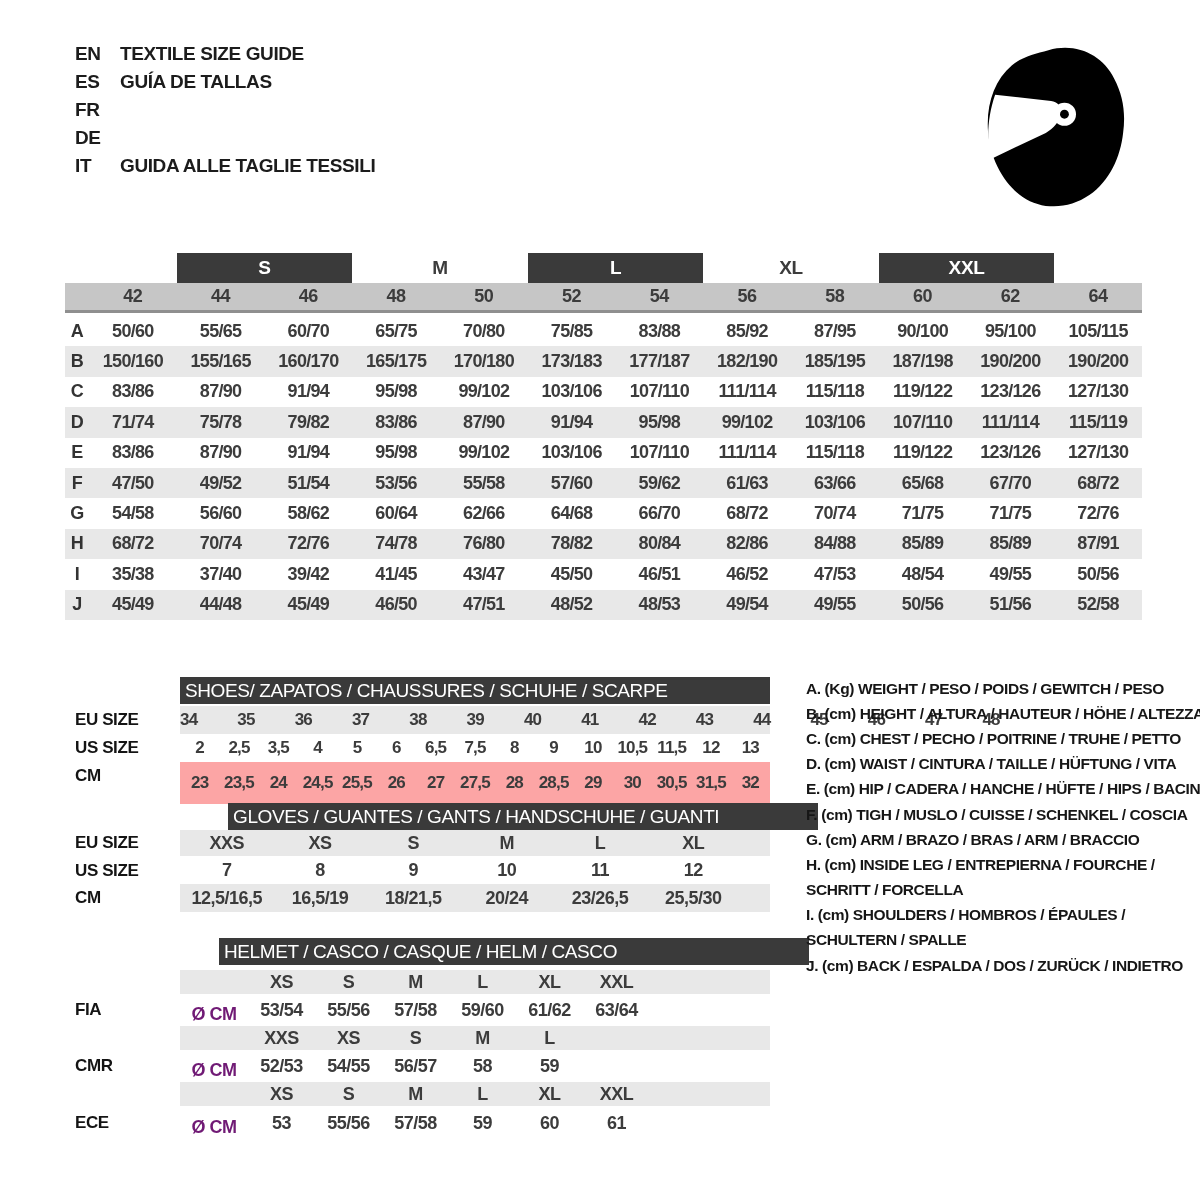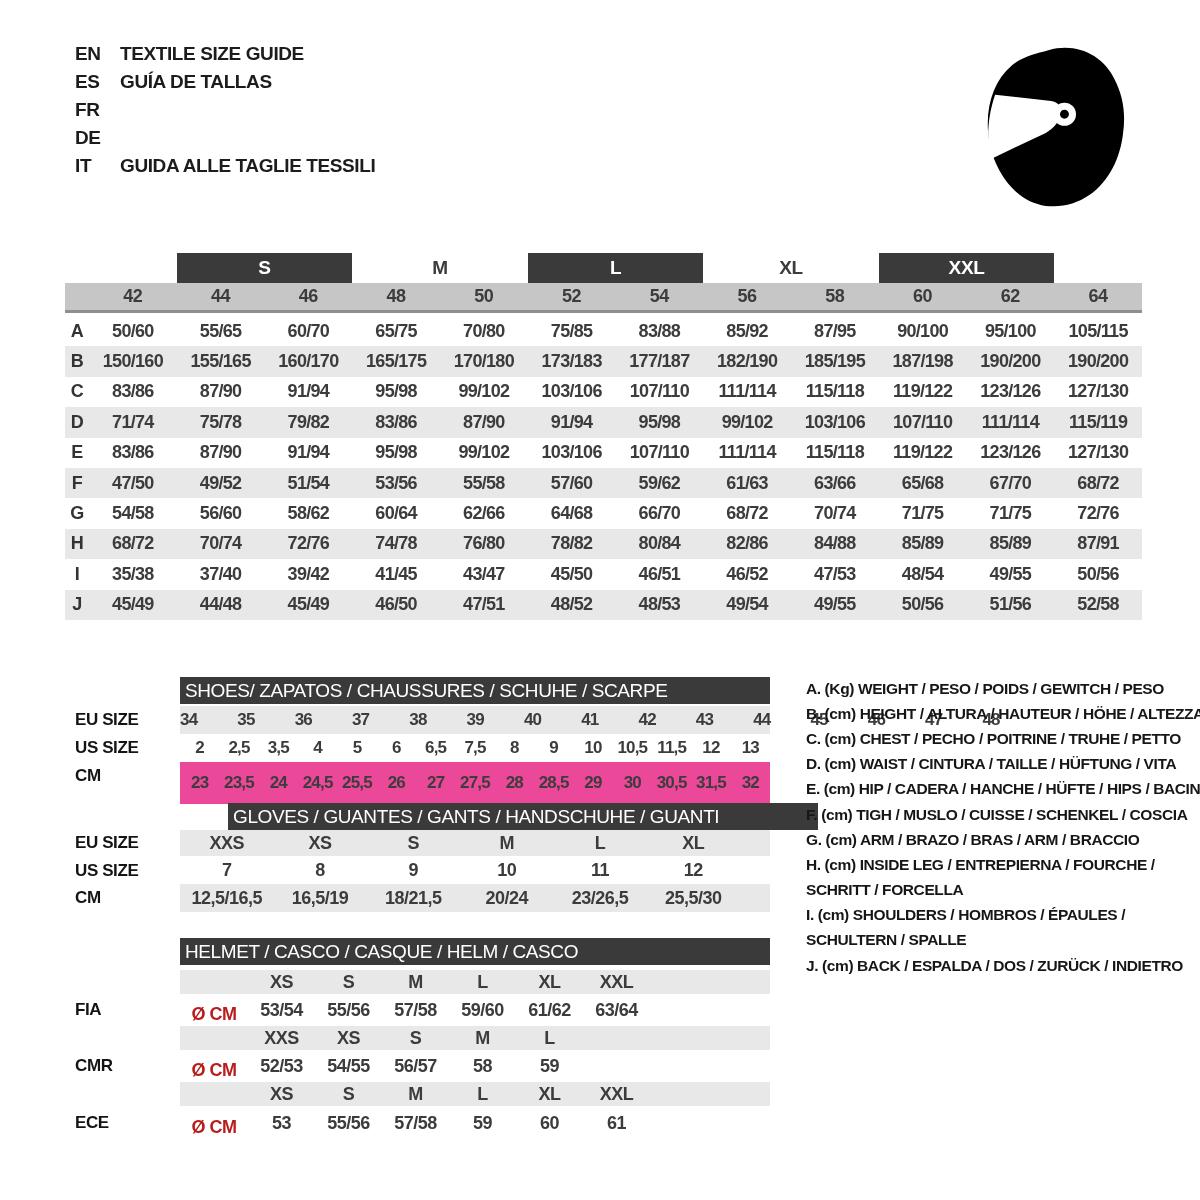--- a/index.html
+++ b/index.html
@@ -37,52 +37,52 @@
   .measure-row .cell,.measure-row .letter{display:flex;align-items:center;justify-content:center;
       font-size:18px;font-weight:bold;color:#3c3c3c;letter-spacing:-0.7px;white-space:nowrap;}
   .measure-row .letter{color:#333333;}
 
   
   .title-bar{left:180px;width:590px;height:27px;background:#3a3a3a;color:#ffffff;
              display:flex;align-items:center;padding-left:5px;box-sizing:border-box;
              font-size:19px;font-weight:normal;letter-spacing:-0.4px;white-space:nowrap;}
   #shoes-title{top:677px;}
   #gloves-title{top:803px;margin-left:48px;}
-  #helmet-title{top:938px;}
+  #helmet-title{top:938px;margin-left:39px;}
 
   
   .row-label{left:75px;width:100px;display:flex;align-items:center;
              font-size:17px;font-weight:bold;color:#141414;letter-spacing:-0.4px;}
   #shoes-lbl-eu{top:706px;height:28px;} #shoes-lbl-us{top:734px;height:28px;} #shoes-lbl-cm{top:762px;height:28px;}
   #gloves-lbl-eu{top:830px;height:26px;} #gloves-lbl-us{top:857px;height:28px;} #gloves-lbl-cm{top:884px;height:28px;}
   #helmet-lbl-fia{top:994px;height:32px;} #helmet-lbl-cmr{top:1050px;height:32px;text-align:center;} #helmet-lbl-ece{top:1106px;height:34px;}
 
   
   .shoes-row{left:180px;width:590px;display:grid;grid-template-columns:repeat(15,1fr);}
   .shoes-row .cell{display:flex;align-items:center;justify-content:center;
       font-size:17px;font-weight:bold;color:#3c3c3c;letter-spacing:-0.8px;white-space:nowrap;}
   #shoes-eu{top:706px;height:28px;background:#e8e8e8;gap:40px;}
   #shoes-us{top:734px;height:28px;}
-  #shoes-cm{top:762px;height:42px;background:#ec4899;}
+  #shoes-cm{top:762px;height:42px;background:#fca5a5;}
 
   
   .gloves-band{left:180px;width:590px;}
   .gloves-grid{display:grid;grid-template-columns:repeat(6,1fr);width:560px;height:100%;}
   .gloves-grid .cell{display:flex;align-items:center;justify-content:center;
       font-size:18px;font-weight:bold;color:#3c3c3c;letter-spacing:-0.5px;white-space:nowrap;}
   #gloves-eu{top:830px;height:26px;background:#e8e8e8;}
   #gloves-us{top:856px;height:28px;}
   #gloves-cm{top:884px;height:28px;background:#e8e8e8;}
 
   
   .helmet-band{left:180px;width:590px;}
   .helmet-grid{display:grid;grid-template-columns:68px repeat(6,67px);width:470px;height:100%;}
   .helmet-grid .cell,.helmet-grid .unit{display:flex;align-items:center;justify-content:center;
       font-size:18px;font-weight:bold;color:#3c3c3c;letter-spacing:-0.5px;white-space:nowrap;}
-  .helmet-grid .unit{color:#b91c1c;margin-top:9px;}
+  .helmet-grid .unit{color:#701a75;margin-top:9px;}
   #helmet-sizes-fia{top:970px;height:24px;background:#e8e8e8;}
   #helmet-row-fia{top:994px;height:32px;}
   #helmet-sizes-cmr{top:1026px;height:24px;background:#e8e8e8;}
   #helmet-row-cmr{top:1050px;height:32px;}
   #helmet-sizes-ece{top:1082px;height:24px;background:#e8e8e8;}
   #helmet-row-ece{top:1106px;height:34px;}
 
   
   #legend{left:806px;top:676px;width:394px;}
   .legend-line{height:25.2px;display:flex;align-items:center;

